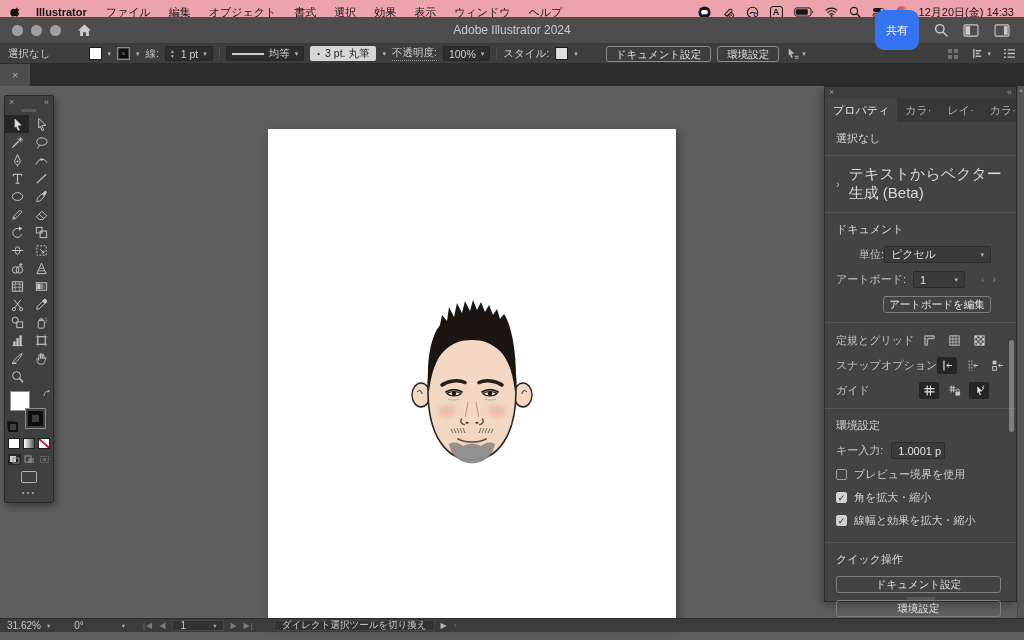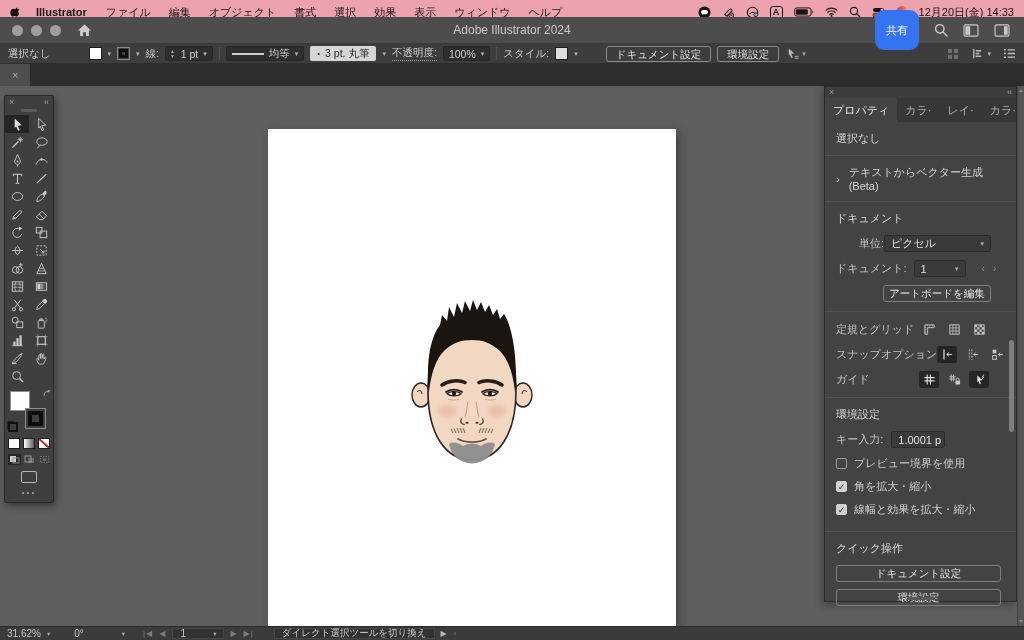--- a/index.html
+++ b/index.html
@@ -124,21 +124,21 @@
   .pp-foot-grip{position:absolute;bottom:1px;left:50%;transform:translateX(-50%);width:28px;height:3px;background:#5a5a5a}
 
   
   .right-strip{position:absolute;left:1017px;top:0;width:7px;height:540px;background:#545454;border-left:1px solid #474747;box-sizing:border-box}
   .tri-up{position:absolute;left:1px;top:3px;width:0;height:0;border-left:2.5px solid transparent;
           border-right:2.5px solid transparent;border-bottom:3.5px solid #8c8c8c}
   .tri-down{position:absolute;left:1px;bottom:3px;width:0;height:0;border-left:2.5px solid transparent;
             border-right:2.5px solid transparent;border-top:3.5px solid #8c8c8c}
 
   
-  .statusbar{position:absolute;bottom:0;left:0;right:0;height:14px;background:#3b3b3b;border-top:1px solid #2b2b2b;
+  .statusbar{position:absolute;bottom:8px;left:0;right:0;height:14px;background:#3b3b3b;border-top:1px solid #2b2b2b;
              display:flex;align-items:center;font-size:10px;color:#c6c6c6;padding:0 7px;gap:6px;box-sizing:border-box}
   .sb-chev{font-size:6.5px;color:#a8a8a8}
   .sb-nav{color:#7c7c7c;font-size:8px;letter-spacing:1px}
   .sb-field{background:#323232;border:1px solid #464646;height:11px;display:flex;align-items:center;
             padding:0 7px;box-sizing:border-box}
   .hint-box{min-width:148px;justify-content:center;font-size:9.5px;color:#cicici;color:#cccccc}
 </style>
 </head>
 <body>
 
@@ -620,34 +620,34 @@
             <span class="ptab">カラ·</span>
             <span class="ptab">スウォ</span>
           </span>
 
       </div>
       <div class="pp-body">
         <div style="color:#d9d9d9">選択なし</div>
         <div class="pp-divider"></div>
         <div class="pp-row" style="gap:9px;margin-bottom:1px">
           <span style="color:#bcbcbc">›</span>
-          <span style="color:#d9d9d9;font-size:11px">テキストからベクター生成 (Beta)</span>
+          <span style="color:#d9d9d9;font-size:15px">テキストからベクター生成 (Beta)</span>
         </div>
         <div class="pp-divider"></div>
 
         <div class="pp-title">ドキュメント</div>
         <div class="pp-row">
           <span class="pp-label" style="width:48px;text-align:right;margin-right:0">単位:</span>
           <span class="pp-select" style="flex:1;margin-right:14px">
             <span>ピクセル</span>
               <span class="chev">▾</span>
           </span>
         </div>
         <div class="pp-row">
-          <span class="pp-label" style="margin-right:7px">ドキュメント:</span>
+          <span class="pp-label" style="margin-right:7px">アートボード:</span>
           <span class="pp-select" style="width:52px">
             <span>1</span>
               <span class="chev">▾</span>
           </span>
           <span class="nav-arrow" style="margin-left:12px">‹</span>
           <span class="nav-arrow">›</span>
         </div>
         <div class="pp-row" style="justify-content:flex-end">
           <span class="panel-btn" style="width:108px;margin-right:14px">アートボードを編集</span>
         </div>

